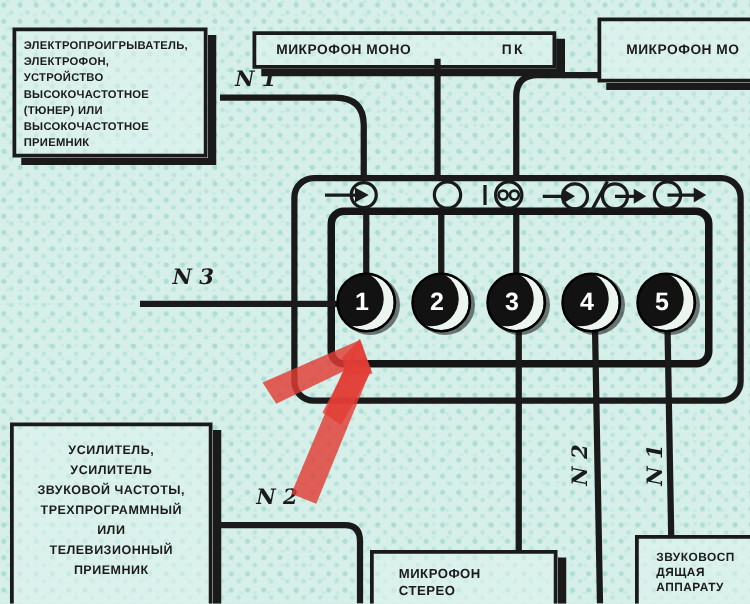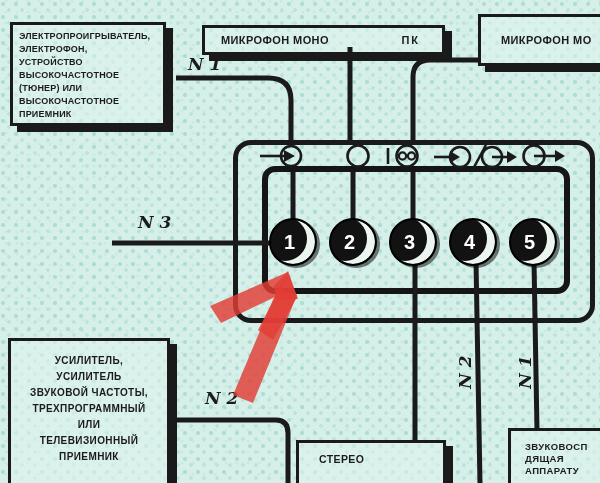--- a/index.html
+++ b/index.html
@@ -76,20 +76,21 @@
     <span class="ln">УСИЛИТЕЛЬ,</span>
     <span class="ln">УСИЛИТЕЛЬ</span>
     <span class="ln">ЗВУКОВОЙ ЧАСТОТЫ,</span>
     <span class="ln">ТРЕХПРОГРАММНЫЙ</span>
     <span class="ln">ИЛИ</span>
     <span class="ln">ТЕЛЕВИЗИОННЫЙ</span>
     <span class="ln">ПРИЕМНИК</span>
   </div>
 
   <div class="box stereo">
+    <span class="ln">МИКРОФОН</span>
     <span class="ln">СТЕРЕО</span>
   </div>
 
   <div class="box repro">
     <span class="ln">ЗВУКОВОСП</span>
     <span class="ln">ДЯЩАЯ</span>
     <span class="ln">АППАРАТУ</span>
   </div>
 
   <div class="panel-outer"></div>

